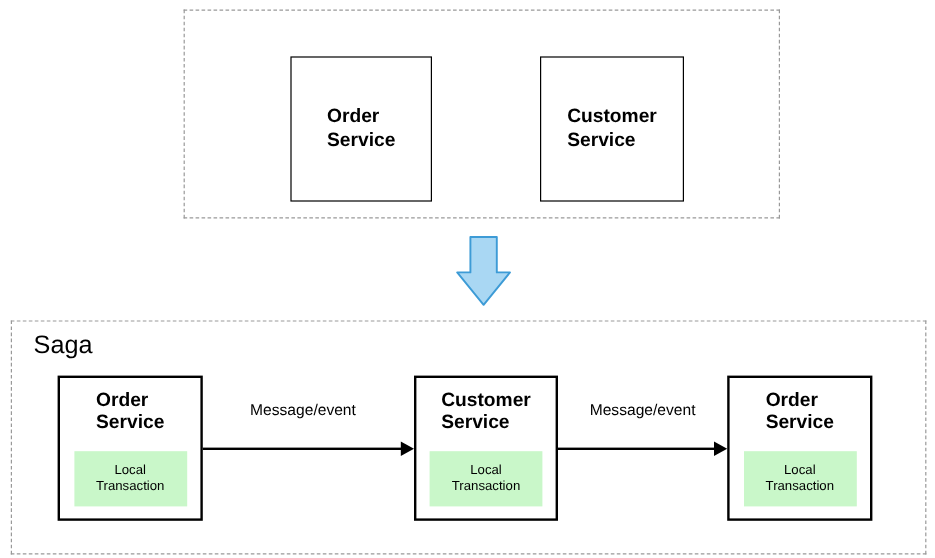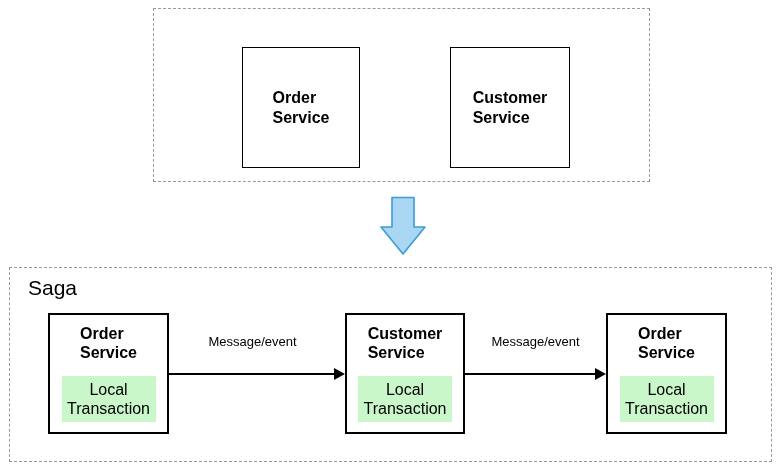--- a/index.html
+++ b/index.html
@@ -73,21 +73,21 @@
   .local-box {
     margin-top: 14px;
     width: 94px;
     height: 46px;
     background: var(--local-fill, #c9f7c9);
     display: flex;
     align-items: center;
     justify-content: center;
   }
   .local-label {
-    font-size: 16px;
+    font-size: 11px;
     line-height: 1.2;
     text-align: center;
     white-space: pre-line;
   }
   
   .flow-label {
     position: absolute;
     top: 66px;
     font-size: 13px;
     text-align: center;

